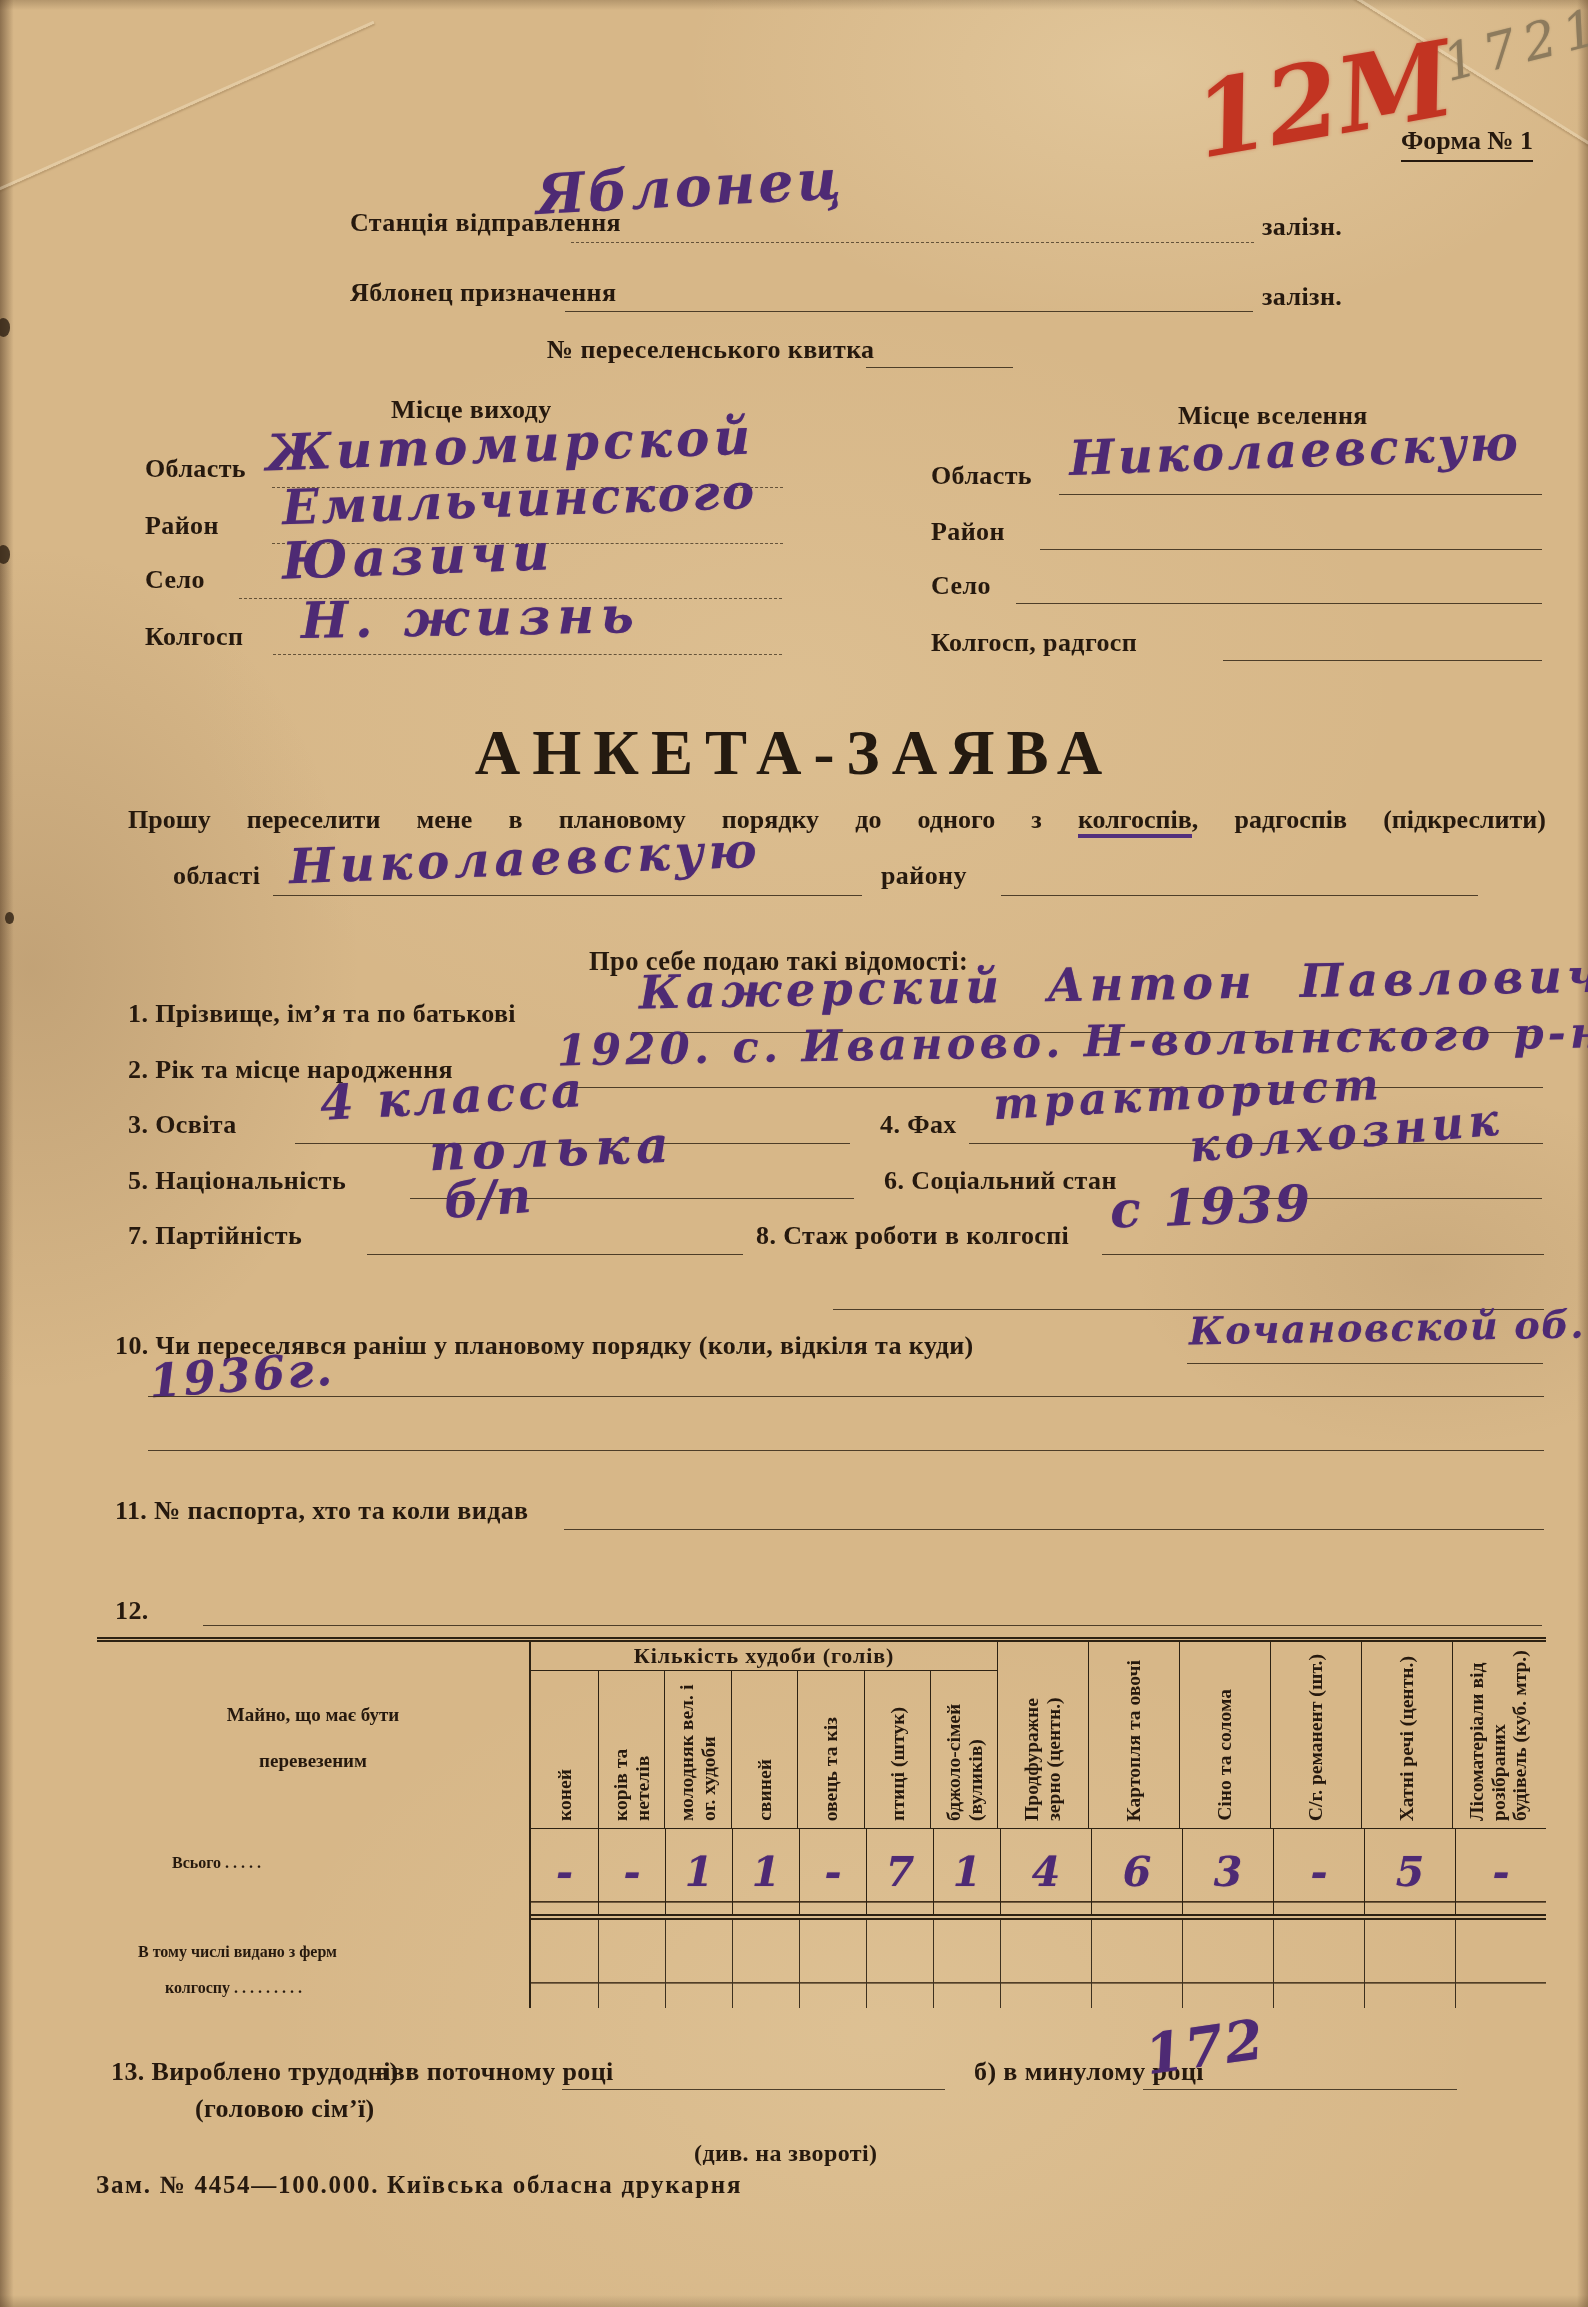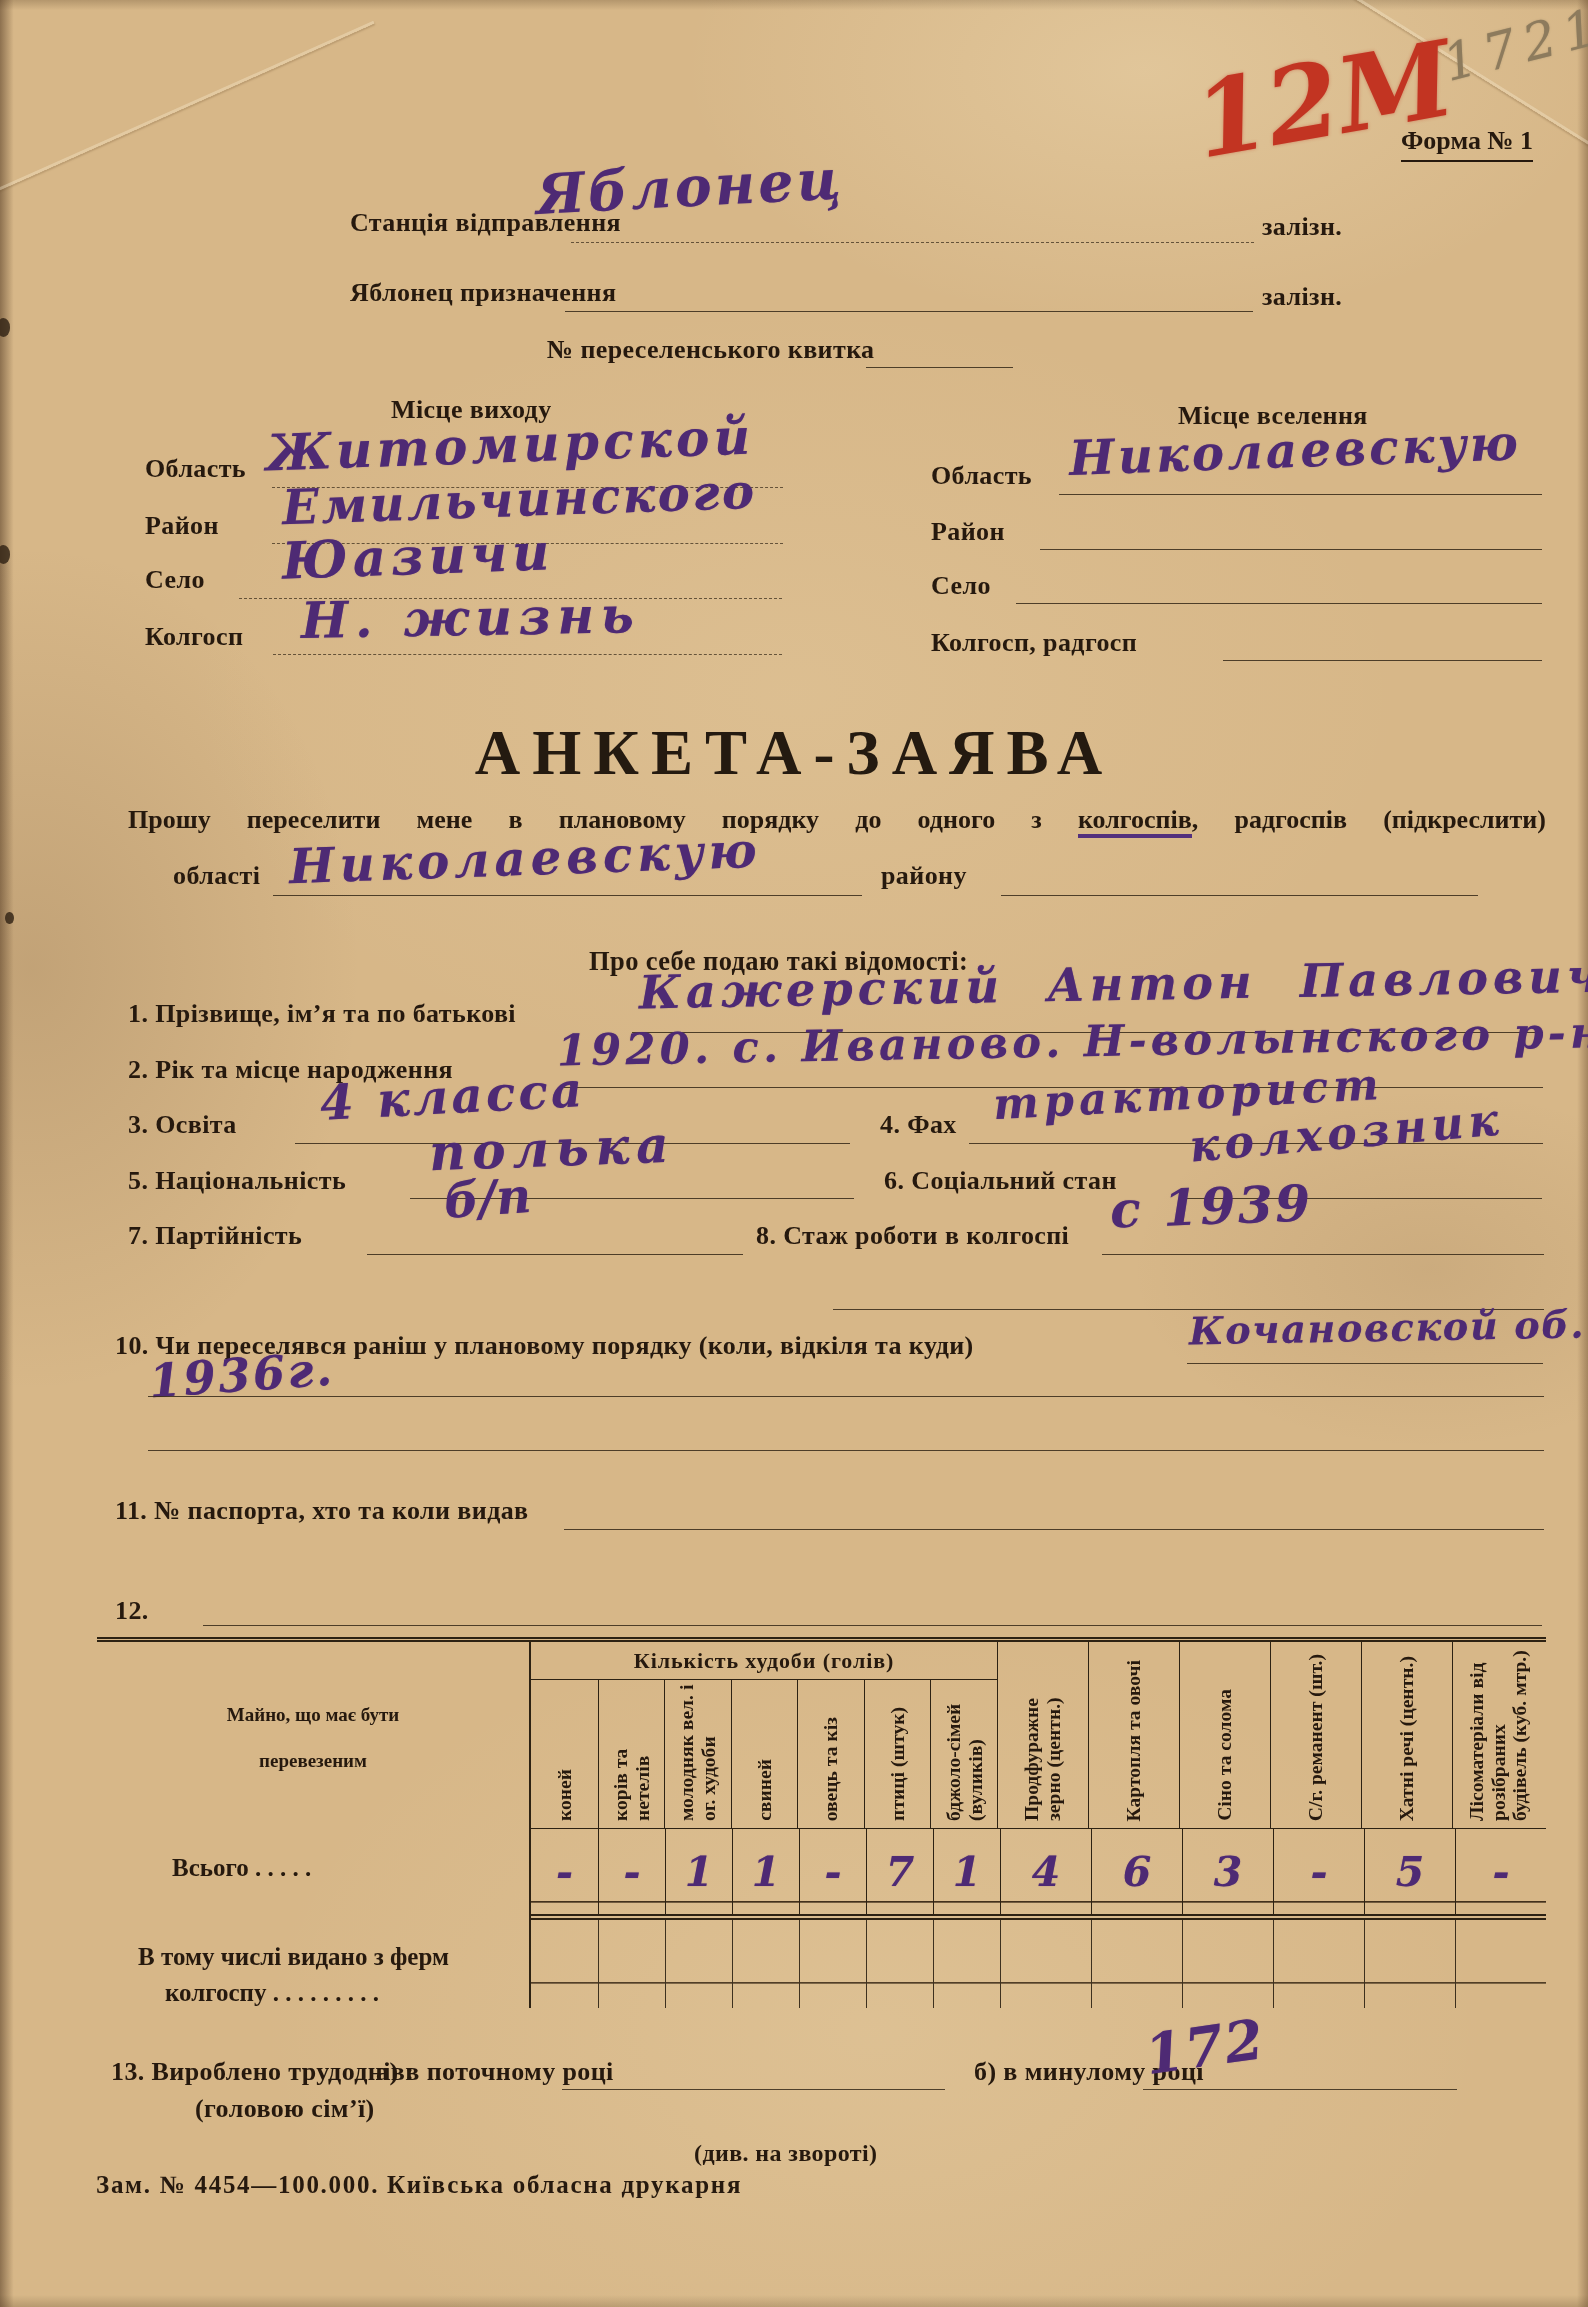--- a/index.html
+++ b/index.html
@@ -35,25 +35,25 @@
   .ink-underline{border-bottom:4.3px solid #53307d;}
   .hole{position:absolute;background:#2e2013;border-radius:50%;opacity:.8;}
   .crease{position:absolute;background:rgba(250,238,212,.35);box-shadow:0 1.7px 1.7px rgba(115,85,52,.28);}
   
   .tbl{position:absolute;left:97px;top:1637px;width:1449px;height:371px;
     border-top:5.1px double #2d2213;box-sizing:border-box;display:flex;color:#26190e;}
   .tbl *{box-sizing:border-box;}
   .tbl-col1{position:relative;width:434px;height:100%;border-right:2.6px solid #2d2213;}
   .col1-head{position:absolute;left:0;top:50px;width:100%;text-align:center;
     font-weight:bold;font-size:19px;line-height:46px;}
-  .tbl-rowlabel{position:absolute;font-weight:bold;font-size:25px;white-space:nowrap;}
+  .tbl-rowlabel{position:absolute;font-weight:bold;font-size:16px;white-space:nowrap;}
   .tbl-main{display:flex;flex-direction:column;width:1015px;}
   .tbl-head{display:flex;height:186px;}
   .livestock{width:466px;display:flex;flex-direction:column;}
-  .group-head{height:38px;border-bottom:1.7px solid #2d2213;display:flex;align-items:center;
+  .group-head{height:29px;border-bottom:1.7px solid #2d2213;display:flex;align-items:center;
     justify-content:center;font-weight:bold;font-size:22px;letter-spacing:0.9px;white-space:nowrap;}
   .lcols{flex:1;display:flex;}
   .pcols{width:548px;display:flex;}
   .hcol{display:flex;align-items:flex-end;justify-content:center;padding-bottom:6.8px;}
   .w78{width:67px;} .w107{width:91px;}
   .lcols .hcol + .hcol{border-left:1.7px solid #2d2213;}
   .pcols .hcol{border-left:1.7px solid #2d2213;}
   .vtext{writing-mode:vertical-rl;transform:rotate(180deg);font-weight:bold;font-size:19.6px;
     line-height:1.1;max-height:171px;font-family:"Liberation Serif", serif;color:#26190e;}
   .lcols .vtext{max-height:140px;}

